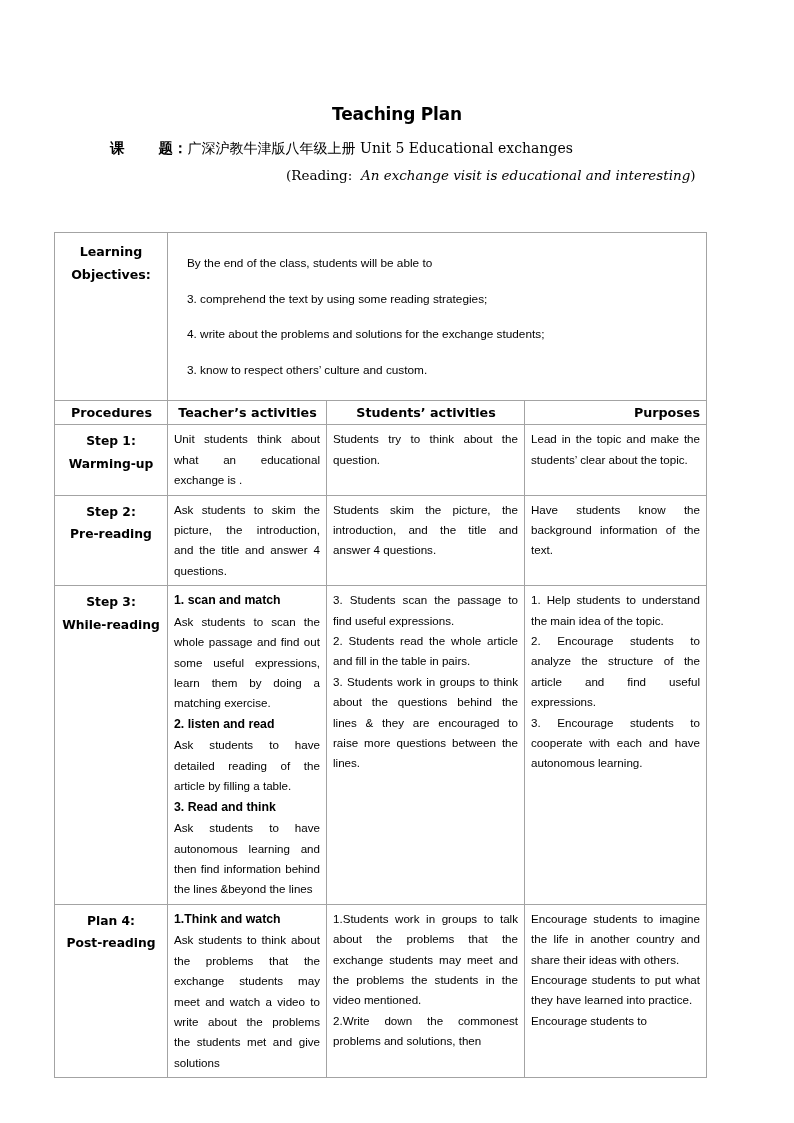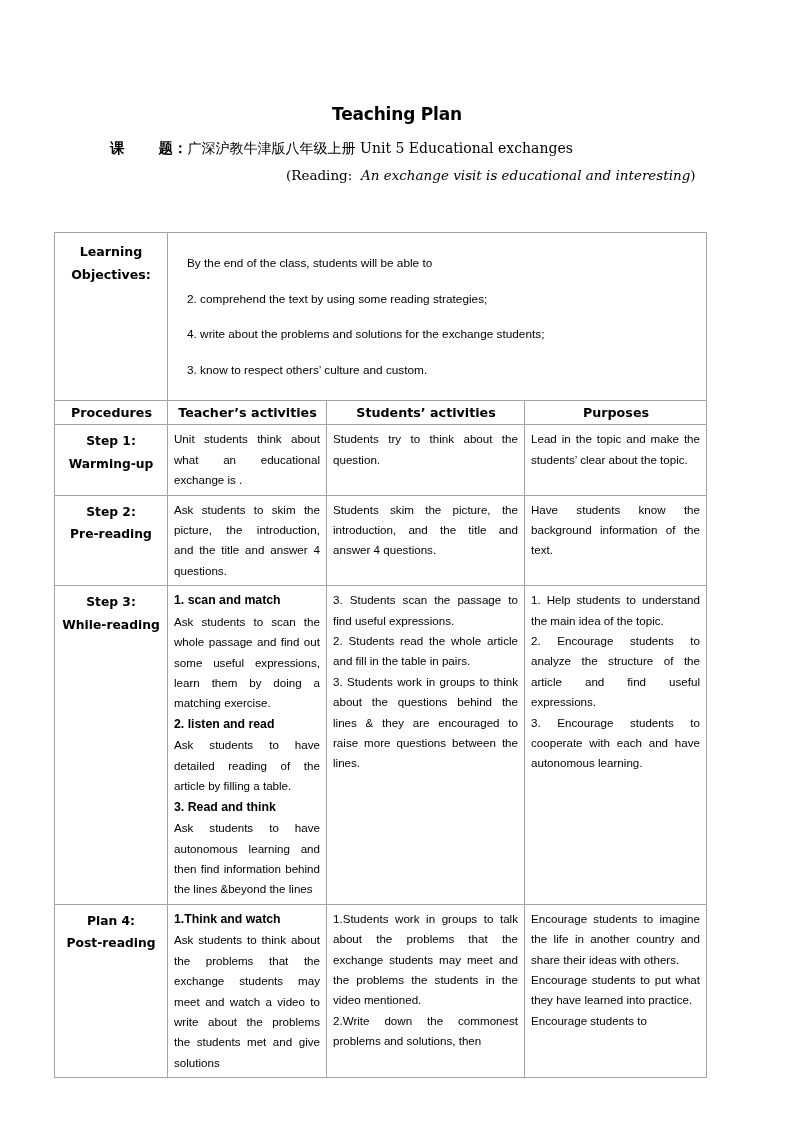--- a/index.html
+++ b/index.html
@@ -112,21 +112,21 @@
   }
   .obj-body {
     padding: 7px 6px 6px 7px;
     font-size: 11.8px;
     line-height: 2.0;
   }
   .obj-body p { margin: 12px; }
 
   
   .col-head {
-    text-align: center;
+    text-align: right;
     font-weight: bold;
     font-size: 12.7px;
     padding: 2px 6px 2px 7px;
     line-height: 1.5;
     font-family: "DejaVu Sans", sans-serif;
   }
   .col-head.center { text-align: center; }
 
   
   .step-label {
@@ -177,21 +177,21 @@
         <tr>
           <td>
             <div class="cell obj-label">
               <p>Learning</p>
               <p>Objectives:</p>
             </div>
           </td>
           <td colspan="3">
             <div class="cell obj-body">
               <p>By the end of the class, students will be able to</p>
-              <p>2. comprehend the text by using some reading strategies;</p>
+              <p>3. comprehend the text by using some reading strategies;</p>
               <p>4. write about the problems and solutions for the exchange students;</p>
               <p>3. know to respect others’ culture and custom.</p>
             </div>
           </td>
         </tr>
         <tr>
           <td>
             <div class="cell col-head center">Procedures</div>
           </td>
           <td>

